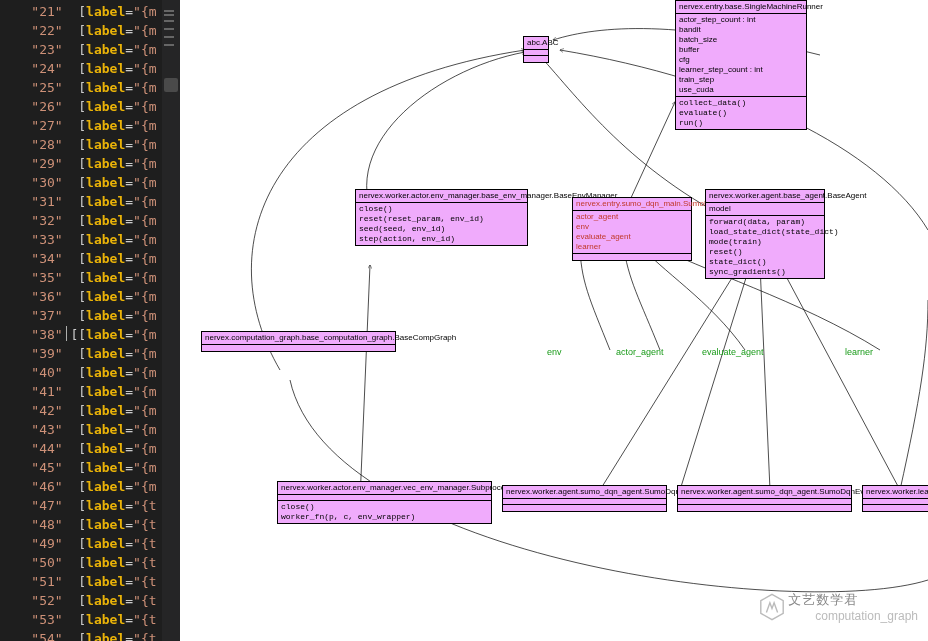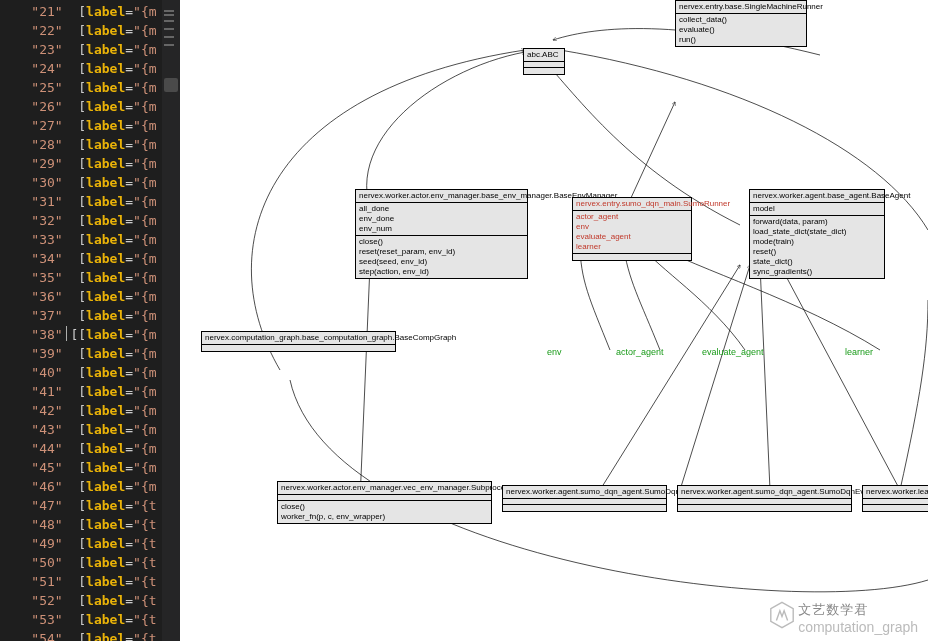--- a/index.html
+++ b/index.html
@@ -60,62 +60,63 @@
   svg.arcs {
     position: absolute;
     left: 0; top: 0;
     width: 748px; height: 641px;
     pointer-events: none;
   }
 
   .uml {
     position: absolute;
     border: 1px solid #000;
-    background: #e5e5e5;
+    background: #f0abfc;
     font-family: Helvetica, Arial, sans-serif;
     font-size: 8px;
     line-height: 10px;
   }
   .uml .title {
     border-bottom: 1px solid #000;
     padding: 1px 3px;
     white-space: nowrap;
   }
   .uml .section {
     border-bottom: 1px solid #000;
     padding: 1px 3px;
     min-height: 6px;
   }
-  .uml .section:last-child { border-bottom: none; }
+  .uml .section:last-child { border-bottom: none; font-family: Liberation Mono, monospace; }
   .uml .section div { white-space: nowrap; }
   .red-ink .title, .red-ink .section div { color: #c0392b; }
 
   .edge-label {
     position: absolute;
     font-family: Helvetica, Arial, sans-serif;
     font-size: 9px;
     color: #1a9b1a;
     white-space: nowrap;
   }
 
   
   .watermark {
     position: absolute;
-    right: 10px; bottom: 6px;
+    right: 10px; bottom: 18px;
     display: flex;
+    align-items: center;
     gap: 2px;
     color: #999;
     font-family: "Helvetica Neue", Arial, sans-serif;
   }
   .watermark .wm-logo {
     width: 28px; height: 28px;
     color: #bbb;
   }
   .watermark .wm-text .l1 { font-size: 13px; color: #888; letter-spacing: 1px; }
-  .watermark .wm-text .l2 { font-size: 14px;  color: #bbb; }
+  .watermark .wm-text .l2 { font-size: 12px;  color: #bbb; margin-left: 27px; }
 
   .cursor-mark {
     position: absolute;
     width: 1px; height: 15px;
     background: #aeafad;
   }
 </style>
 </head>
 <body>
 
@@ -190,62 +191,67 @@
     <path d="M 700 350 C 620 300, 520 270, 470 243" stroke="#000" fill="none" stroke-width="0.7" marker-end="url(#arrow)"></path>
 
     <path d="M 180 500 L 190 265" stroke="#000" fill="none" stroke-width="0.7" marker-end="url(#arrow)"></path>
     <path d="M 420 490 L 560 265" stroke="#000" fill="none" stroke-width="0.7" marker-end="url(#arrow)"></path>
     <path d="M 500 490 L 570 265" stroke="#000" fill="none" stroke-width="0.7" marker-end="url(#arrow)"></path>
     <path d="M 590 490 L 580 265" stroke="#000" fill="none" stroke-width="0.7" marker-end="url(#arrow)"></path>
     <path d="M 720 490 L 600 265" stroke="#000" fill="none" stroke-width="0.7" marker-end="url(#arrow)"></path>
     <path d="M 720 490 C 740 400, 748 350, 748 300" stroke="#000" fill="none" stroke-width="0.7"></path>
   </svg>
 
-  <div class="uml" style="left:343px; top:36px; width:42px;margin-top:12px;">
+  <div class="uml" style="left:343px; top:36px; width:26px;">
     <div class="title">abc.ABC</div>
     <div class="section"></div>
     <div class="section"></div>
   </div>
 
   <div class="uml" style="left:495px; top:0px; width:132px;">
     <div class="title">nervex.entry.base.SingleMachineRunner</div>
+    <div class="section">
+      <div>actor_step_count : int</div>
+      <div>bandit</div>
+      <div>batch_size</div>
+      <div>buffer</div>
+      <div>cfg</div>
+      <div>learner_step_count : int</div>
+      <div>train_step</div>
+      <div>use_cuda</div>
+    </div>
     <div class="section">
       <div>collect_data()</div>
       <div>evaluate()</div>
       <div>run()</div>
     </div>
   </div>
 
   <div class="uml" style="left:175px; top:189px; width:173px;">
     <div class="title">nervex.worker.actor.env_manager.base_env_manager.BaseEnvManager</div>
-    <div class="section">
-      <div>all_done</div>
-      <div>env_done</div>
-      <div>env_num</div>
-    </div>
     <div class="section">
       <div>close()</div>
       <div>reset(reset_param, env_id)</div>
       <div>seed(seed, env_id)</div>
       <div>step(action, env_id)</div>
     </div>
   </div>
 
   <div class="uml red-ink" style="left:392px; top:197px; width:120px;">
     <div class="title">nervex.entry.sumo_dqn_main.SumoRunner</div>
     <div class="section">
       <div>actor_agent</div>
       <div>env</div>
       <div>evaluate_agent</div>
       <div>learner</div>
     </div>
     <div class="section"></div>
   </div>
 
-  <div class="uml" style="left:525px; top:189px; width:136px;margin-left:44px;">
+  <div class="uml" style="left:525px; top:189px; width:120px;">
     <div class="title">nervex.worker.agent.base_agent.BaseAgent</div>
     <div class="section">
       <div>model</div>
     </div>
     <div class="section">
       <div>forward(data, param)</div>
       <div>load_state_dict(state_dict)</div>
       <div>mode(train)</div>
       <div>reset()</div>
       <div>state_dict()</div>

